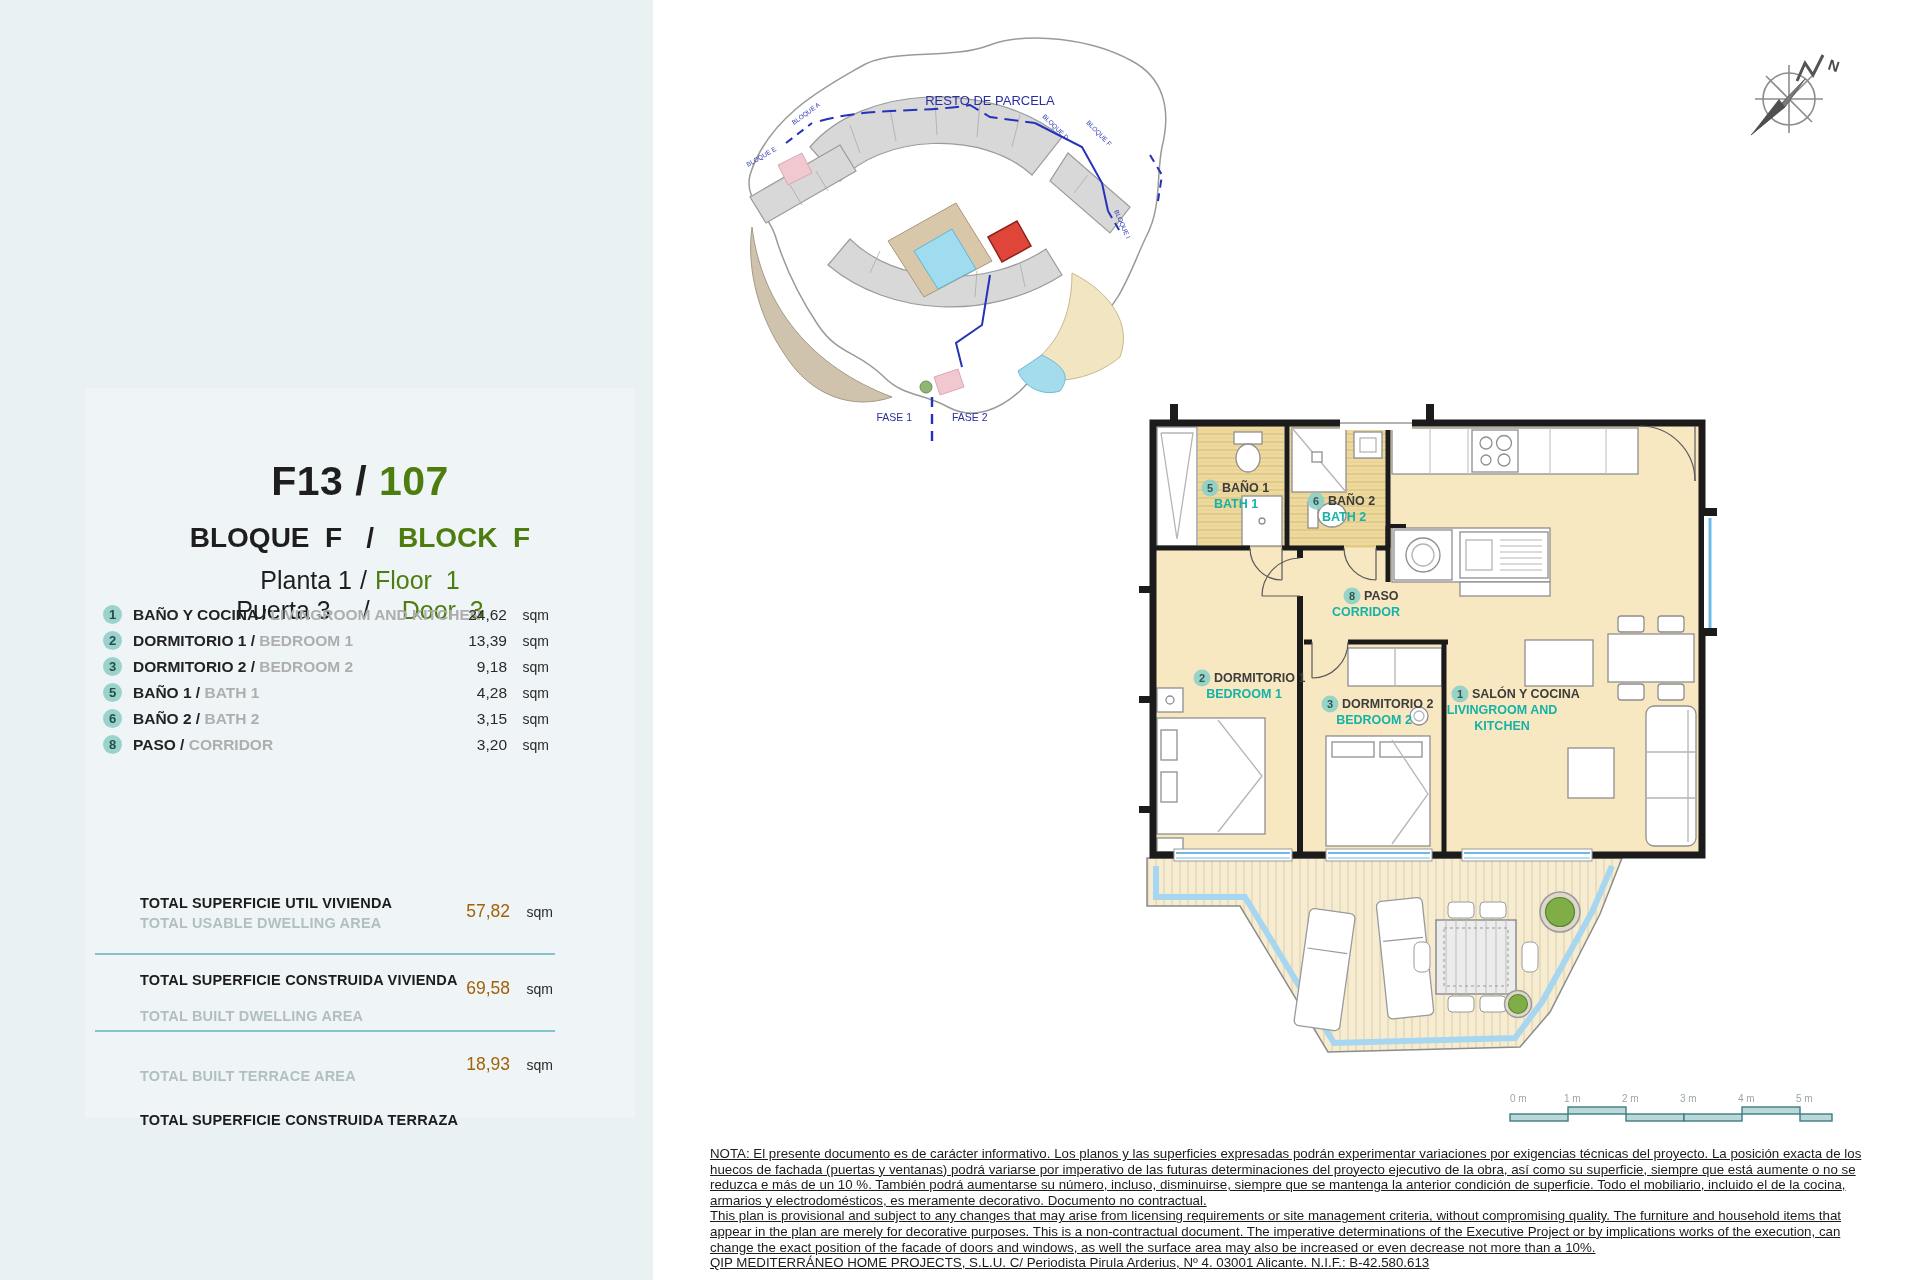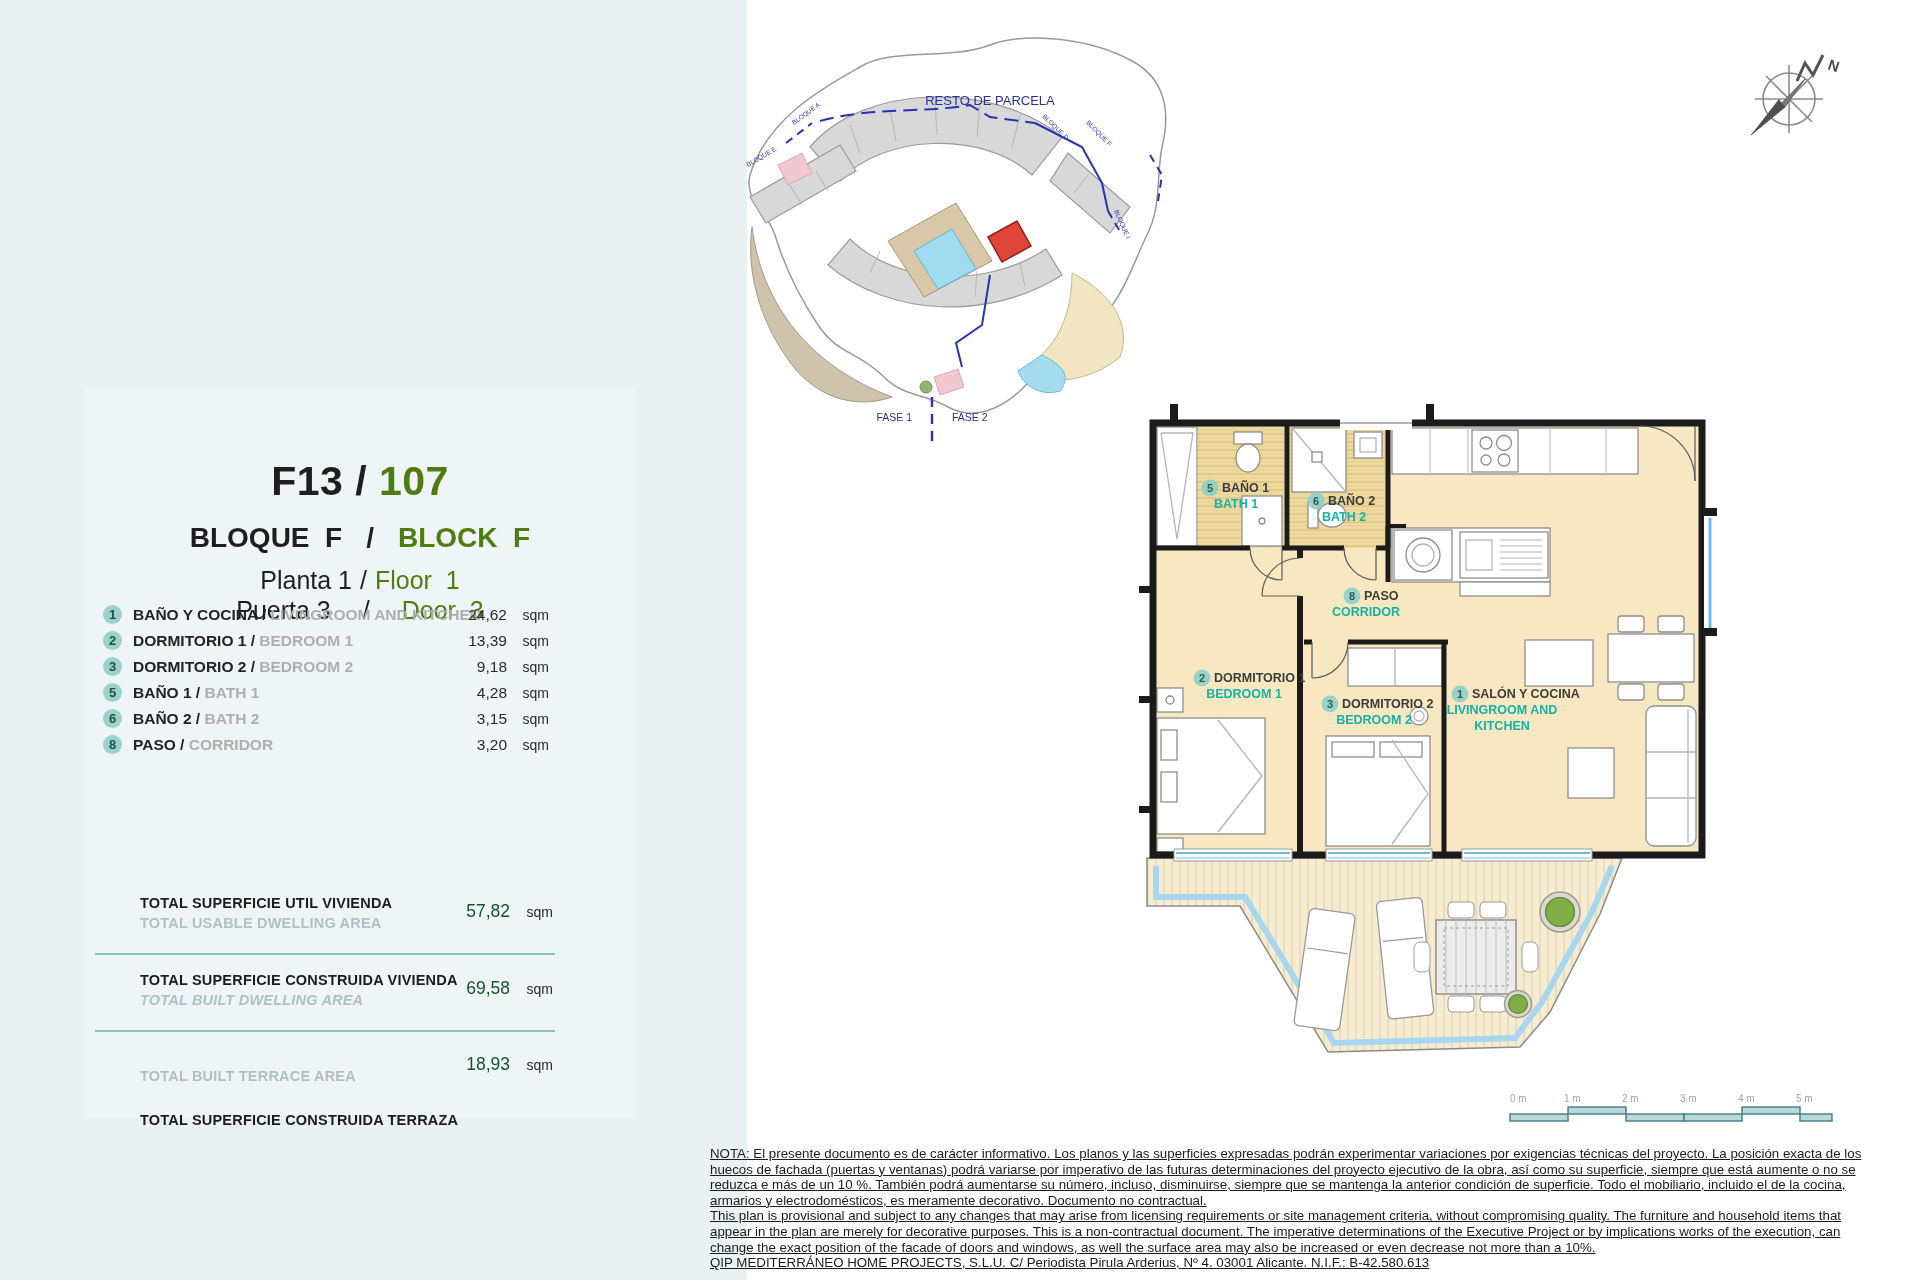--- a/index.html
+++ b/index.html
@@ -1,41 +1,41 @@
 <!DOCTYPE html>
 <html><head>
 <meta charset="utf-8">
 <style>
   html,body{margin:0;padding:0;}
   body{width:1920px;height:1280px;position:relative;background:#ffffff;
        font-family:"Liberation Sans", sans-serif;overflow:hidden;color:#1e1e1e;}
   .abs{position:absolute;}
   
-  .left-panel{left:0;top:0;width:747px;height:1280px;background:#e9f1f3;}
+  .left-panel{left:0;top:0;width:653px;height:1280px;background:#e9f1f3;}
   .card{left:85px;top:388px;width:550px;height:730px;background:#eff5f7;}
   .tline{position:absolute;width:100%;display:flex;justify-content:center;align-items:baseline;white-space:pre;}
   .t1{top:22px;font-size:41px;font-weight:bold;letter-spacing:.5px;}
   .t2{top:86px;font-size:28px;font-weight:bold;gap:24px;}
   .t3{top:130px;font-size:25px;gap:8px;}
   .t4{top:160px;font-size:25px;gap:32px;}
   .accent{color:#4d7c0f;margin-top:48px;}
   .dark{color:#1e1e1e;}
   
   .room-row{position:absolute;left:0;width:100%;height:26px;font-size:15.5px;}
   .badge{position:absolute;left:18px;top:1px;width:19px;height:19px;border-radius:50%;
          background:#9bd2cb;color:#23504a;font-size:13px;font-weight:bold;
          text-align:center;line-height:19px;}
   .room-es{position:absolute;left:48px;top:2px;font-weight:bold;color:#222;white-space:pre;}
   .room-en{font-weight:bold;color:#aeaeae;}
   .room-val{position:absolute;right:128px;top:2px;width:70px;text-align:right;color:#2a2a2a;}
   .room-unit{position:absolute;right:86px;top:3px;color:#2a2a2a;font-size:14px;}
   
   .tot-label{position:absolute;left:55px;font-size:14.5px;font-weight:bold;color:#1c1c1c;letter-spacing:.2px;}
   .tot-sub{position:absolute;left:55px;font-size:14.5px;font-weight:bold;color:#b2bfc2;letter-spacing:.2px;}
-  .tot-val{position:absolute;right:125px;width:80px;text-align:right;font-size:17.5px;color:#14532d;}
+  .tot-val{position:absolute;right:125px;width:80px;text-align:right;font-size:17.5px;color:#a16207;}
   .tot-unit{position:absolute;right:82px;font-size:14px;color:#2a2a2a;}
   .divider{position:absolute;left:10px;width:460px;height:2px;background:#86c3c7;}
   
   .note{left:710px;top:1146px;width:1190px;font-size:13.3px;line-height:15.6px;
         color:#1b1b1b;white-space:pre-line;text-decoration:underline;}
   svg text{font-family:"Liberation Sans", sans-serif;}
 </style>
 </head>
 <body>
 
@@ -101,21 +101,21 @@
     </div>
 
     <div>
       <span class="tot-label" style="top:507px;">TOTAL SUPERFICIE UTIL VIVIENDA</span>
       <span class="tot-sub" style="top:527px;">TOTAL USABLE DWELLING AREA</span>
       <span class="tot-val" style="top:513px;">57,82</span>
       <span class="tot-unit" style="top:516px;">sqm</span>
       <div class="divider" style="top:565px;"></div>
 
       <span class="tot-label" style="top:584px;">TOTAL SUPERFICIE CONSTRUIDA VIVIENDA</span>
-      <span class="tot-sub" style="top:604px;font-style:italic;">TOTAL BUILT DWELLING AREA</span>
+      <span class="tot-sub" style="top:620px;">TOTAL BUILT DWELLING AREA</span>
       <span class="tot-val" style="top:590px;">69,58</span>
       <span class="tot-unit" style="top:593px;">sqm</span>
       <div class="divider" style="top:642px;"></div>
 
       <span class="tot-label" style="top:684px;margin-top:40px;">TOTAL SUPERFICIE CONSTRUIDA TERRAZA</span>
       <span class="tot-sub" style="top:680px;">TOTAL BUILT TERRACE AREA</span>
       <span class="tot-val" style="top:666px;">18,93</span>
       <span class="tot-unit" style="top:669px;">sqm</span>
     </div>
   </div>

